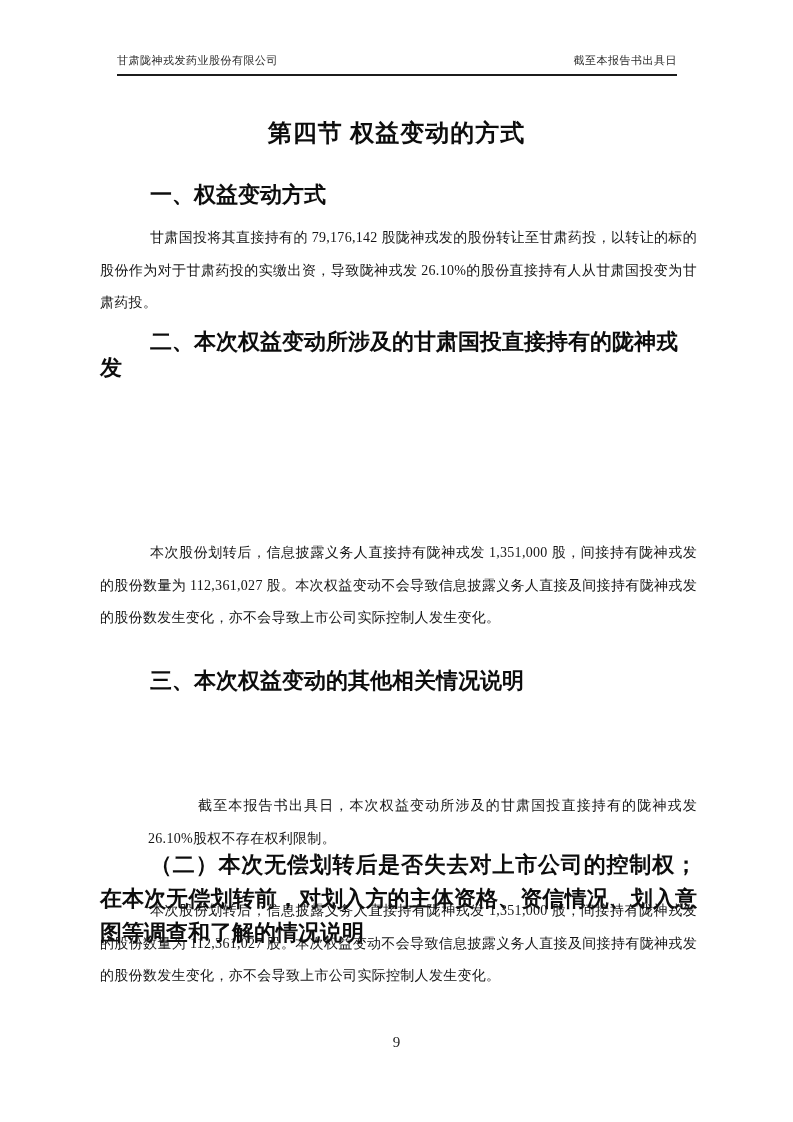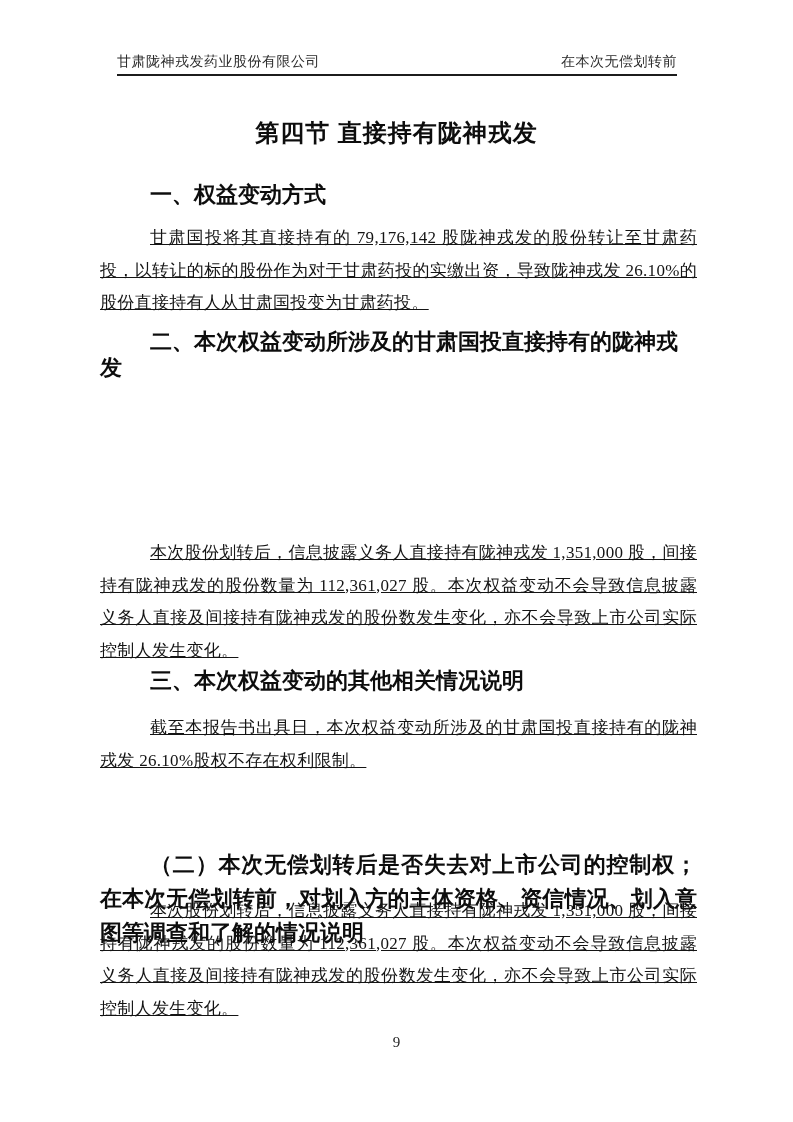--- a/index.html
+++ b/index.html
@@ -2,68 +2,68 @@
 <html><head>
 <meta charset="utf-8">
 <style>
   html,body{margin:0;padding:0;background:#ffffff;}
   body{width:793px;height:1122px;position:relative;overflow:hidden;
        font-family:"Liberation Serif","DejaVu Serif",serif;color:#111111;}
   .doc{position:absolute;inset:0;background:#ffffff;}
 
   
   .hdr{position:absolute;top:53px;left:117px;right:116px;display:flex;
-       justify-content:space-between;font-size:14px;color:#2b2b2b;
+       justify-content:space-between;font-size:11px;color:#2b2b2b;
        letter-spacing:.5px;}
   .hdr-rule{position:absolute;top:74px;left:117px;right:116px;height:2px;
        background:#1c1c1c;}
 
   
   .title{position:absolute;top:116px;left:0;right:0;text-align:center;
        font-family:"Liberation Sans","DejaVu Sans",sans-serif;
        font-weight:bold;font-size:24px;line-height:34px;color:#0d0d0d;
        letter-spacing:1px;}
 
   
   .blk{position:absolute;left:100px;right:96px;margin:0;}
   .h{font-family:"Liberation Sans","DejaVu Sans",sans-serif;font-weight:bold;
      font-size:22px;line-height:26px;text-indent:50px;color:#0d0d0d;}
   .h.multi{line-height:34px;text-align:justify;margin-top:23px;}
-  .p{font-size:17px;line-height:32.5px;text-indent:50px;text-align:justify;
-     color:#141414;letter-spacing:.3px;text-decoration:underline;}
+  .p{font-size:14px;line-height:32.5px;text-indent:50px;text-align:justify;
+     color:#141414;letter-spacing:.3px;}
 
   .pos-h1{top:182px;}  .pos-p1{top:222px;}
   .pos-h2{top:329px;}  .pos-p2{top:367px;}
   .pos-p3{top:537px;}  .pos-h3{top:670px;font-family:Liberation Mono, monospace;}
-  .pos-h31{top:713px;} .pos-p4{top:712px;}
+  .pos-h31{top:713px;} .pos-p4{top:790px;margin-left:48px;}
   .pos-h32{top:825px;} .pos-p5{top:895px;}
 
   
   .pageno{position:absolute;top:1034px;left:0;right:0;text-align:center;
        font-size:15px;color:#222;}
   .logo{position:absolute;top:1072px;right:4px;text-align:right;
        font-family:"Liberation Sans","DejaVu Sans",sans-serif;line-height:1.1;}
   .logo-row{display:flex;align-items:center;justify-content:flex-end;gap:1px;margin-top:47px;}
   .logo-brand{font-weight:bold;font-size:17px;color:#9aa0a6;letter-spacing:1px;}
   .logo-cap{font-size:12px;color:#a6abb0;letter-spacing:2px;margin-top:1px;
        margin-right:22px;}
   .logo-url{font-size:10.5px;color:#aeb2b6;margin-top:2px;}
 </style>
 </head>
 <body>
 
 <div class="doc">
 
   <div class="hdr">
     <span>甘肃陇神戎发药业股份有限公司</span>
-    <span>在本次无偿划转前</span>
+    <span>截至本报告书出具日</span>
   </div>
   <div class="hdr-rule"></div>
 
-  <div class="title">第四节 直接持有陇神戎发</div>
+  <div class="title">第四节 权益变动的方式</div>
 
   <p class="blk h pos-h1">一、权益变动方式</p>
   <p class="blk p pos-p1">甘肃国投将其直接持有的 79,176,142 股陇神戎发的股份转让至甘肃药投，以转让的标的股份作为对于甘肃药投的实缴出资，导致陇神戎发 26.10%的股份直接持有人从甘肃国投变为甘肃药投。</p>
 
   <p class="blk h pos-h2">二、本次权益变动所涉及的甘肃国投直接持有的陇神戎发</p>
   <p class="blk p pos-p3">本次股份划转后，信息披露义务人直接持有陇神戎发 1,351,000 股，间接持有陇神戎发的股份数量为 112,361,027 股。本次权益变动不会导致信息披露义务人直接及间接持有陇神戎发的股份数发生变化，亦不会导致上市公司实际控制人发生变化。</p>
 
   <p class="blk h pos-h3">三、本次权益变动的其他相关情况说明</p>
   <p class="blk p pos-p4">截至本报告书出具日，本次权益变动所涉及的甘肃国投直接持有的陇神戎发 26.10%股权不存在权利限制。</p>
 

